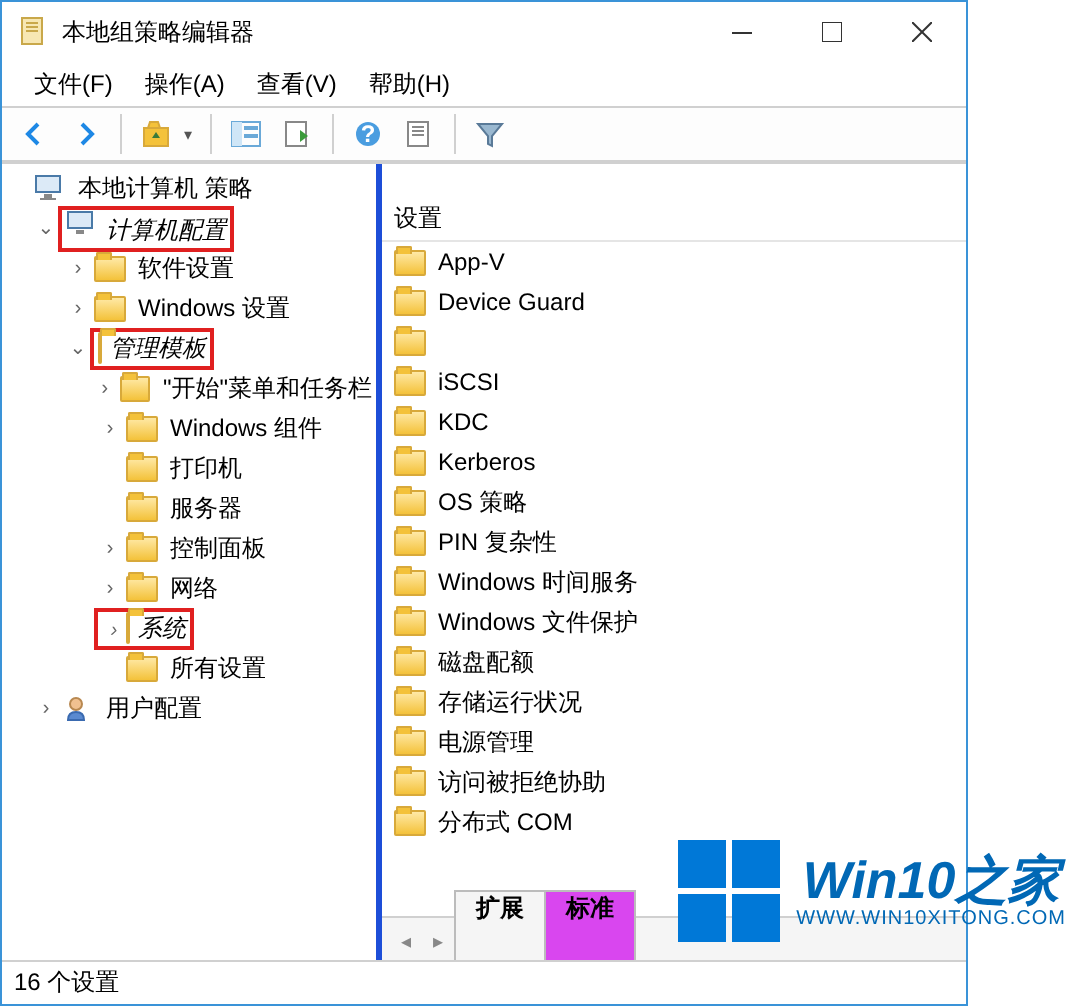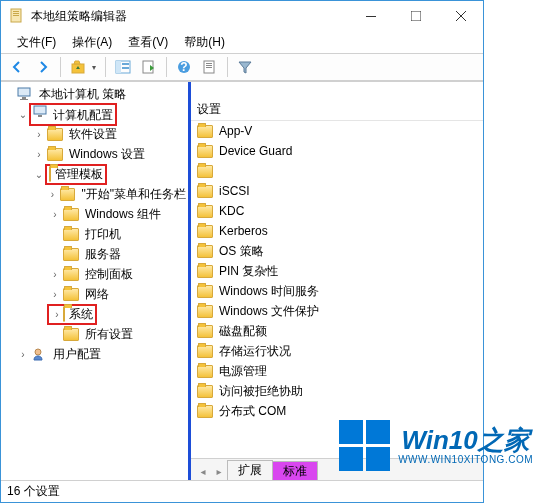--- a/index.html
+++ b/index.html
@@ -26,24 +26,24 @@
 .ricon::before{content:"";position:absolute;top:-3px;left:0;width:6px;height:3px;background:#f4c23a;border:1px solid #d8a93a;border-bottom:none;border-radius:1px 1px 0 0;}
 .tree{list-style:none;}
 .trow{display:flex;align-items:center;height:20px;white-space:nowrap;gap:2px;}
 .indent{display:inline-block;}
 .exp{width:12px;height:12px;display:inline-flex;align-items:center;justify-content:center;font-size:10px;color:#666;cursor:pointer;}
 .ticon-f{width:16px;height:13px;background:linear-gradient(#ffe9a6,#f4c23a);border:1px solid #d8a93a;border-radius:1px;position:relative;margin-right:4px;}
 .ticon-f::before{content:"";position:absolute;top:-3px;left:0;width:6px;height:3px;background:#f4c23a;border:1px solid #d8a93a;border-bottom:none;border-radius:1px 1px 0 0;}
 .ticon-f.open{background:linear-gradient(#fff2c8,#ffd76a);}
 .ticon-comp{width:16px;height:14px;margin-right:4px;}
 .ticon-user{width:16px;height:14px;margin-right:4px;}
-.hlbox{border:2px solid #e02020;padding:0 2px;margin-left:-2px;}
+.hlbox{border:2px solid #e02020;padding:0 2px;margin-left:-2px;font-style:italic;}
 .tabs{height:22px;border-top:1px solid #d0d0d0;display:flex;align-items:flex-end;padding-left:4px;gap:0;background:#f5f5f5;}
 .tabnav{width:16px;height:18px;display:flex;align-items:center;justify-content:center;font-size:10px;color:#888;}
-.tab{height:20px;padding:2px 10px;border:1px solid #bcbcbc;border-bottom:none;background:#f5f5f5;margin-right:-1px;font-size:11px;display:flex;align-items:center;}
+.tab{height:20px;padding:17px 10px;border:1px solid #bcbcbc;border-bottom:none;background:#f5f5f5;margin-right:-1px;font-size:11px;display:flex;align-items:flex-end;font-weight:bold;}
 .tab.active{background:#d946ef;border-bottom:1px solid #fff;margin-bottom:-1px;}
 .status{height:22px;border-top:1px solid #d0d0d0;display:flex;align-items:center;padding-left:6px;}
 .watermark{position:absolute;right:12px;bottom:32px;display:flex;align-items:center;gap:8px;pointer-events:none;text-align:center;}
 .wmlogo{display:grid;grid-template-columns:24px 24px;grid-template-rows:24px 24px;gap:3px;}
 .wmlogo div{width:24px;height:24px;background:#0078d7;}
 .wmtext{display:flex;flex-direction:column;line-height:1;}
 .wmtext .l1{font-size:26px;font-weight:bold;font-style:italic;color:#0168b5;}
 .wmtext .l2{font-size:10px;color:#0168b5;letter-spacing:0.5px;margin-top:2px;}
 ::-webkit-scrollbar{width:16px;height:16px;}
 ::-webkit-scrollbar-track{background:#f0f0f0;}

